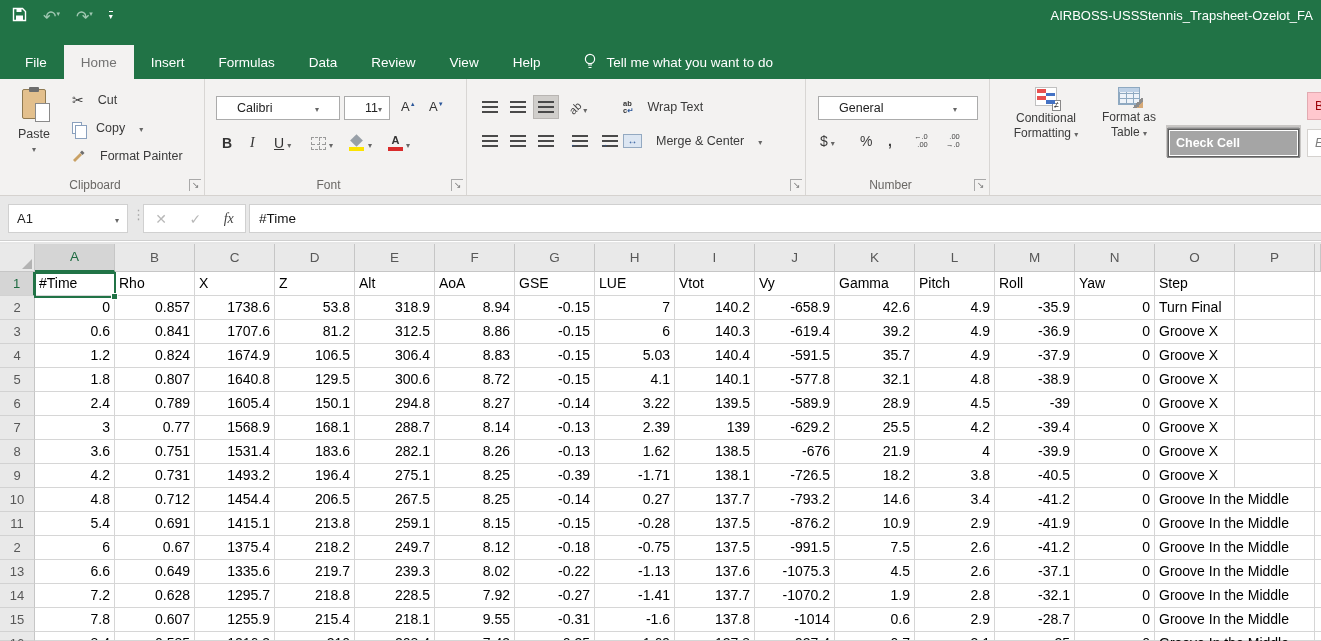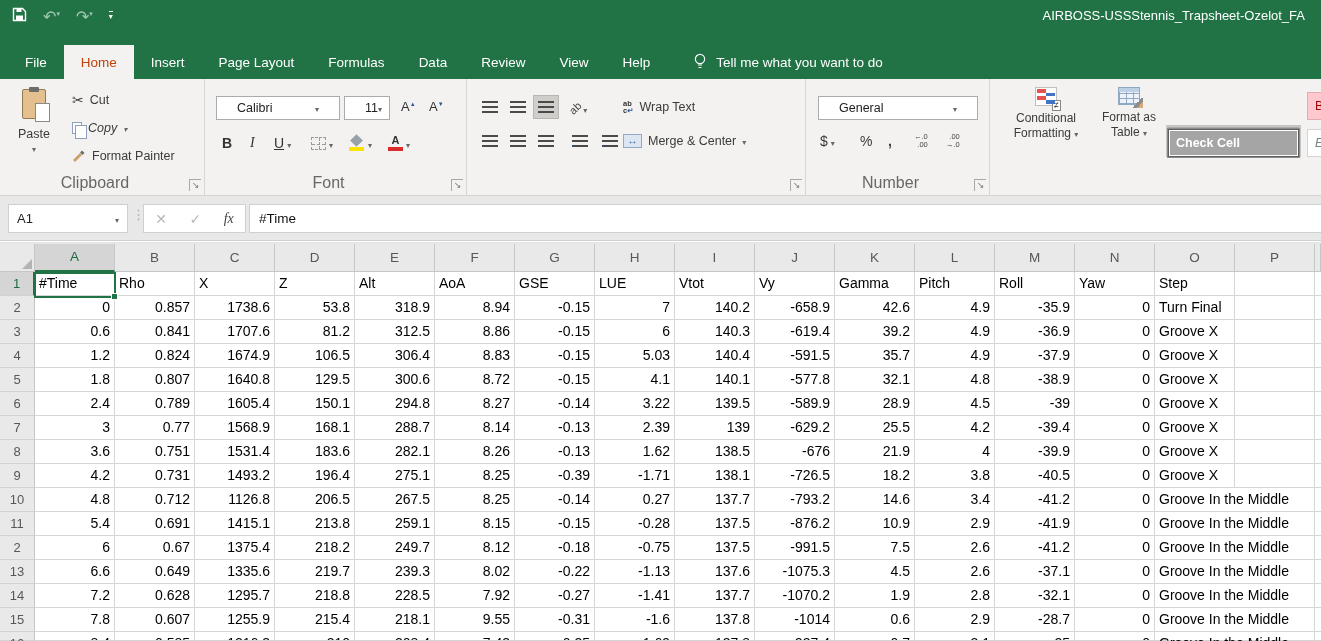--- a/index.html
+++ b/index.html
@@ -5,39 +5,39 @@
   * { margin:0; padding:0; box-sizing:border-box; }
   html,body { width:1321px; height:641px; overflow:hidden; }
   body { position:relative; font-family:"Liberation Sans", sans-serif; background:#fff; }
 
   
   .greenhead { position:absolute; top:0; left:0; right:0; height:79px; background:#217346; }
   .qat { position:absolute; top:4px; left:12px; display:flex; gap:16px; align-items:center; height:24px; }
   .qat .uicon { color:#9fc7b1; font-size:16px; line-height:16px; }
   .qat .uicon .mini { font-size:7px; vertical-align:super; color:#9fc7b1; }
   .qat-more { color:#fff; font-size:8px; border-top:1px solid #fff; padding-top:1px; line-height:8px; }
-  .wintitle { position:absolute; top:8px; right:16px; color:#fff; font-size:13px; white-space:nowrap; }
+  .wintitle { position:absolute; top:8px; right:8px; color:#fff; font-size:13px; white-space:nowrap; }
   .tabs { position:absolute; left:8px; bottom:0; height:34px; display:flex; align-items:stretch; font-size:13.5px; color:#fff; }
   .tab { padding:0 17px; display:flex; align-items:center; cursor:default; }
-  .tab.active { background:#f3f2f1; color:#c2410c; }
+  .tab.active { background:#f3f2f1; color:#737373; }
   .tellme { display:flex; align-items:center; gap:9px; margin-left:26px; color:#fff; font-size:13.5px; }
   .bulb { width:14px; height:18px; }
 
   
   .ribbon { position:absolute; top:79px; left:0; right:0; height:117px; background:#f3f2f1; border-bottom:1px solid #d5d2cf; }
   .group { position:absolute; top:0; height:116px; border-right:1px solid #d8d6d4; }
-  .glabel { position:absolute; bottom:3px; left:0; right:14px; text-align:center; font-size:16px; color:#696764; }
+  .glabel { position:absolute; bottom:3px; left:0; right:14px; text-align:center; font-size:12px; color:#696764; }
   .launcher { position:absolute; right:3px; bottom:4px; font-size:9px; color:#7a7a7a; width:12px; height:12px; line-height:11px; text-align:center; border-top:1px solid #a9a9a9; border-left:1px solid #a9a9a9; }
   .g-clip { left:0; width:205px; }
   .g-font { left:205px; width:262px; }
   .g-align { left:467px; width:339px; }
   .g-num { left:806px; width:184px; }
   .g-style { left:990px; width:331px; border-right:none; }
 
-  .sb { position:absolute; left:72px; display:flex; align-items:center; gap:6px; font-size:12.5px; color:#3b3b3b; height:24px; white-space:nowrap; }
+  .sb { position:absolute; left:72px; display:flex; align-items:center; gap:14px; font-size:12.5px; color:#3b3b3b; height:24px; white-space:nowrap; }
   .dd::before { content:"▾"; font-size:8px; color:#666; }
 
   
   .paste { position:absolute; left:8px; top:6px; width:52px; height:100px; text-align:center; font-size:12.5px; color:#3b3b3b; }
   .paste-ico { position:relative; width:24px; height:30px; margin:4px auto 8px; background:#e3c08d; border:1px solid #8f7a52; border-radius:2px; }
   .paste-ico::before { content:""; position:absolute; top:-3px; left:6px; width:10px; height:5px; background:#6d6d6d; border-radius:1px; }
   .paste-ico::after { content:""; position:absolute; right:-5px; bottom:-4px; width:13px; height:17px; background:#fff; border:1px solid #8a8a8a; }
   .scissors::before { content:"✂"; font-size:14px; color:#444; }
   .copyic { position:relative; width:10px; height:12px; border:1px solid #8aa0bd; background:#fff; }
   .copyic::after { content:""; position:absolute; left:2px; top:2px; width:10px; height:12px; border:1px solid #8aa0bd; background:#fff; }
@@ -146,21 +146,20 @@
         </svg></span>
     <span class="uicon">↶<span class="mini">▾</span></span>
     <span class="uicon">↷<span class="mini">▾</span></span>
     <span class="qat-more">▾</span>
   </div>
   <div class="wintitle">AIRBOSS-USSStennis_Trapsheet-Ozelot_FA</div>
   <div class="tabs">
       <div class="tab">File</div>
       <div class="tab active">Home</div>
       <div class="tab">Insert</div>
-      <div class="tab">Page Layout</div>
       <div class="tab">Formulas</div>
       <div class="tab">Data</div>
       <div class="tab">Review</div>
       <div class="tab">View</div>
       <div class="tab">Help</div>
       <div class="tellme">
         <svg class="bulb" viewBox="0 0 14 18">
           <circle cx="7" cy="6" r="4.6" fill="none" stroke="#fff" stroke-width="1.2"></circle>
           <path d="M5 12h4M5.5 14.5h3" stroke="#fff" stroke-width="1.2"></path>
         </svg>
@@ -174,21 +173,21 @@
   <div class="group g-clip">
     <div class="paste">
       <div class="paste-ico"></div>
       <div><span>Paste</span></div>
       <div class="dd"></div>
     </div>
     <div class="sb" style="top:9px;">
         <span class="scissors"></span>
         <span>Cut</span>
       </div>
-    <div class="sb" style="top:37px;font-style:italic;">
+    <div class="sb" style="top:37px;">
         <span class="copyic"></span>
         <span>Copy</span>
         <span class="dd"></span>
       </div>
     <div class="sb" style="top:65px;">
         <svg class="brushic" viewBox="0 0 14 14">
           <path d="M1 11 L8 4 L10 6 L3 13 Z" fill="#c9a165"></path>
           <path d="M8 3.5 l2.5 2.5 2-2 -2.5-2.5z" fill="#6d6d6d"></path>
         </svg>
         <span>Format Painter</span>
@@ -542,21 +541,21 @@
         <div class="cell numeric">-40.5</div>
         <div class="cell numeric">0</div>
         <div class="cell textc">Groove X</div>
         <div class="cell"></div>
         <div class="cell sliver-c"></div>
       </div>
       <div class="grid-row">
         <div class="rn">10</div>
         <div class="cell numeric">4.8</div>
         <div class="cell numeric">0.712</div>
-        <div class="cell numeric">1126.8</div>
+        <div class="cell numeric">1454.4</div>
         <div class="cell numeric">206.5</div>
         <div class="cell numeric">267.5</div>
         <div class="cell numeric">8.25</div>
         <div class="cell numeric">-0.14</div>
         <div class="cell numeric">0.27</div>
         <div class="cell numeric">137.7</div>
         <div class="cell numeric">-793.2</div>
         <div class="cell numeric">14.6</div>
         <div class="cell numeric">3.4</div>
         <div class="cell numeric">-41.2</div>

